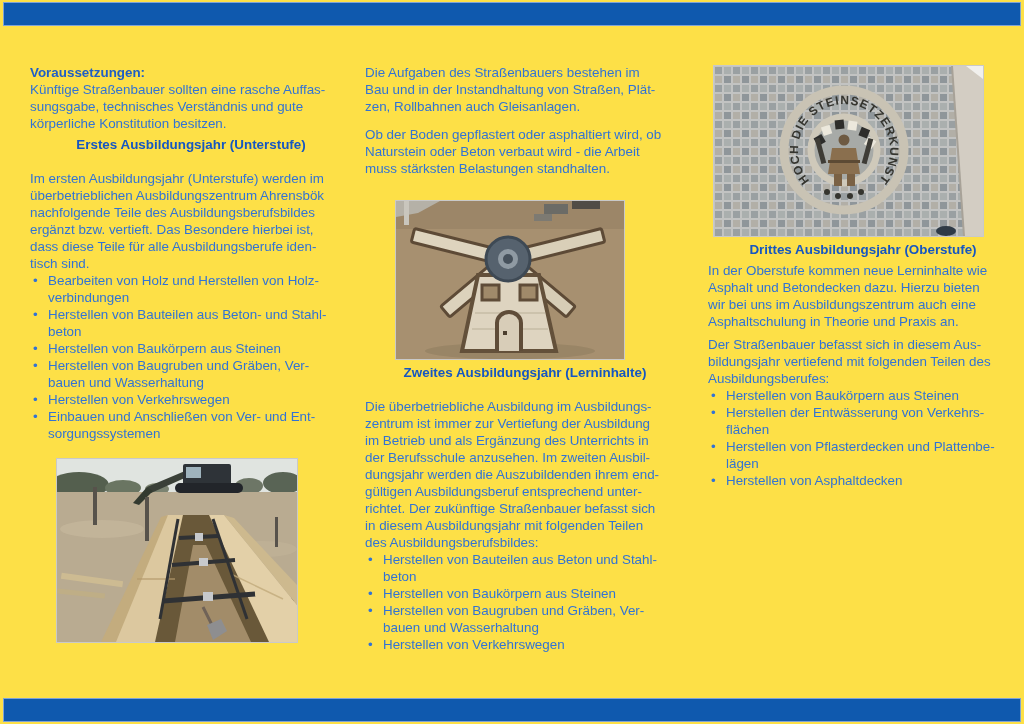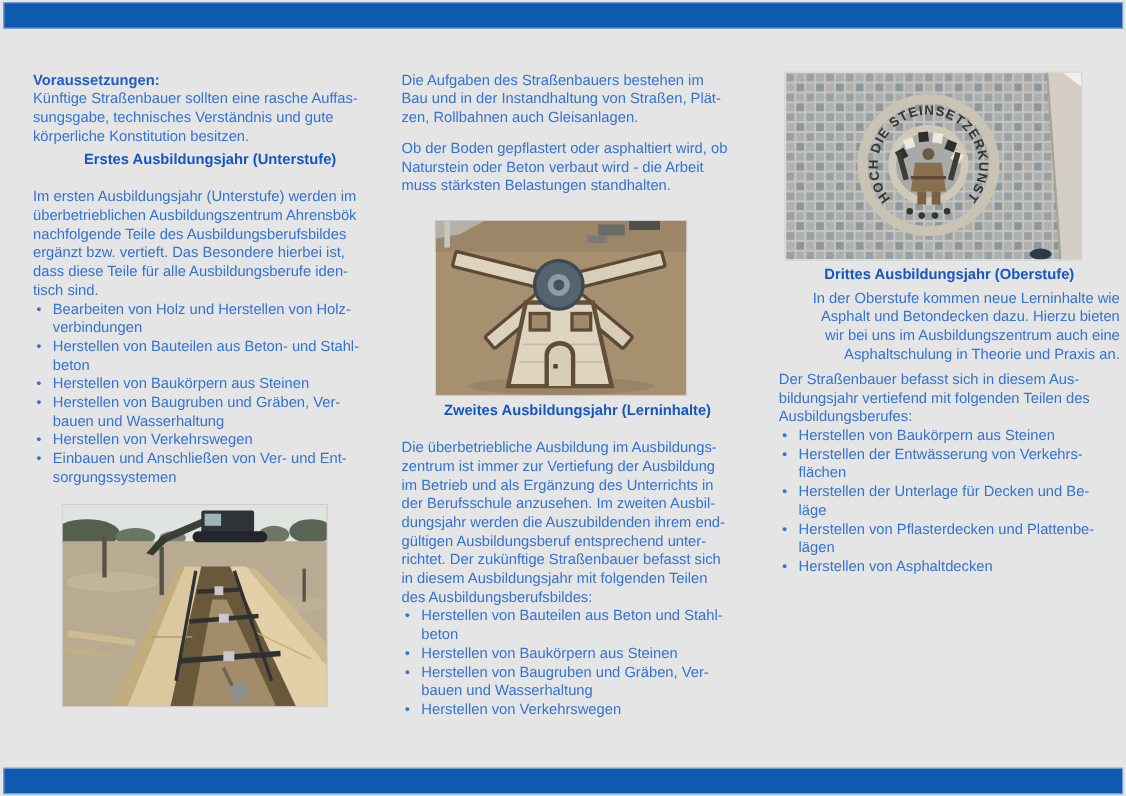--- a/index.html
+++ b/index.html
@@ -1,37 +1,37 @@
 <!DOCTYPE html>
 <html lang="de"><head>
 <meta charset="utf-8">
 <title>Document</title>
 <style>
   html,body{margin:0;padding:0;background:#ffffff;}
-  .page{position:relative;width:1024px;height:724px;background:#e5e5e5;overflow:hidden;
+  .page{position:relative;width:1024px;height:724px;background:#fde047;overflow:hidden;
         font-family:"Liberation Sans","DejaVu Sans",sans-serif;}
   .bar{position:absolute;left:3px;right:3px;height:22px;background:#0f59ae;border:1px solid #7fa3d6;}
   .bar.top{top:2px;}
   .bar.bottom{bottom:2px;}
   .col{position:absolute;top:64px;color:#3273d4;font-size:13.4px;line-height:17px;}
   .col-left{left:30px;width:322px;}
   .col-mid{left:365px;width:320px;}
   .col-right{left:708px;width:310px;}
   .para{white-space:pre-line;margin:0;}
   .bold-lead{font-weight:bold;color:#1e5ec6;margin:0;}
   h3.sec{font-size:13.4px;line-height:17px;font-weight:bold;color:#1556c2;text-align:center;margin:4px;}
   ul.blt{margin:0;padding:0;list-style:none;}
   ul.blt li{position:relative;padding-left:18px;white-space:pre-line;}
   ul.blt li::before{content:"\2022";position:absolute;left:3px;top:0;}
   figure{margin:0;padding:0;border:1px solid #c9c9c9;background:#fff;line-height:0;}
   figure svg{display:block;}
   .mt20{margin-top:20px;} .mt17{margin-top:17px;} .mt16{margin-top:16px;}
   .mt5{margin-top:5px;} .mt11{margin-top:11px;} .mt23{margin-top:23px;}
   .mt26{margin-top:26px;} .mt2{margin-top:2px;} .mt1{margin-top:1px;}
-  .mt88{margin-top:88px;} .mt13{text-align:right;} .mt6{margin-top:6px;} .mt10{margin-top:10px;}
+  .mt88{margin-top:88px;} .mt13{} .mt6{margin-top:6px;} .mt10{margin-top:10px;}
 </style>
 </head>
 <body>
 
 <div class="page">
 
   <div class="bar top"></div>
 
   <div class="col col-left">
     <p class="bold-lead">Voraussetzungen:</p>
@@ -241,22 +241,20 @@
 Asphalt und Betondecken dazu. Hierzu bieten
 wir bei uns im Ausbildungszentrum auch eine
 Asphaltschulung in Theorie und Praxis an.</p>
     <p class="para mt6">Der Straßenbauer befasst sich in diesem Aus-
 bildungsjahr vertiefend mit folgenden Teilen des
 Ausbildungsberufes:</p>
     <ul class="blt mt10">
       <li>Herstellen von Baukörpern aus Steinen</li>
       <li>Herstellen der Entwässerung von Verkehrs-
 flächen</li>
-      <li>Herstellen der Unterlage für Decken und Be-
-läge</li>
       <li>Herstellen von Pflasterdecken und Plattenbe-
 lägen</li>
       <li>Herstellen von Asphaltdecken</li>
     </ul>
   </div>
 
   <div class="bar bottom"></div>
 </div>
 
 </body></html>

